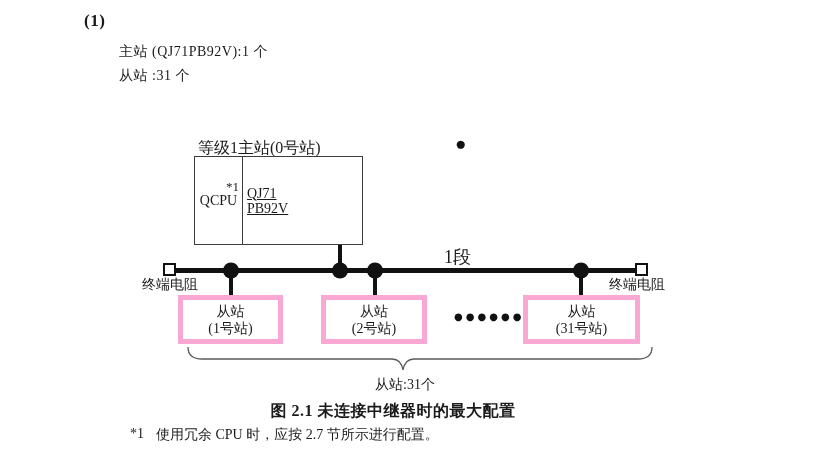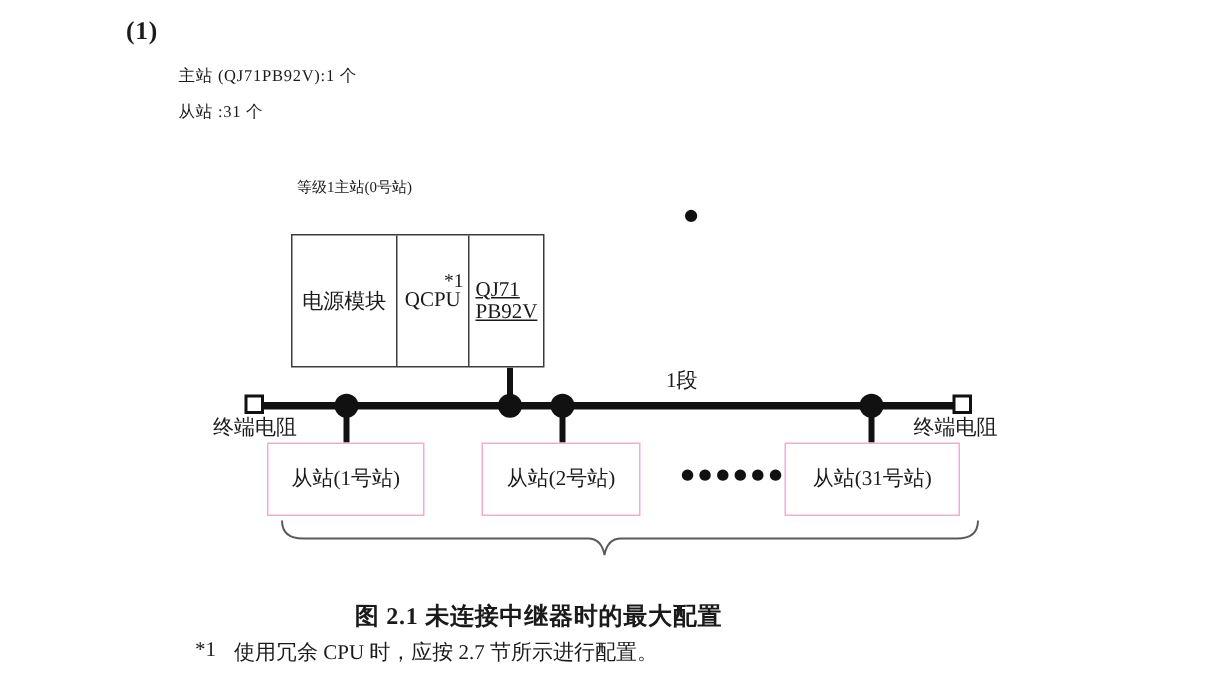--- a/index.html
+++ b/index.html
@@ -2,53 +2,53 @@
 <html><head>
 <meta charset="utf-8">
 <style>
   html,body{margin:0;padding:0;background:#ffffff;}
   .page{
     position:relative;width:821px;height:457px;background:#ffffff;overflow:hidden;
     font-family:"Liberation Serif","DejaVu Serif",serif;color:#1a1a1a;
   }
   .abs{position:absolute;}
   .heading{left:84px;top:11px;font-size:17px;font-weight:bold;display:flex;gap:9px;white-space:nowrap;letter-spacing:0.5px;}
-  .spec{left:119px;font-size:11px;white-space:nowrap;letter-spacing:0.5px;}
+  .spec{left:119px;font-size:14px;white-space:nowrap;letter-spacing:0.5px;}
   .spec1{top:43px;}
   .spec2{top:67px;}
-  .master-label{left:198px;top:118px;font-size:10px;white-space:nowrap;}
+  .master-label{left:198px;top:138px;font-size:16px;white-space:nowrap;}
   .master-box{
     left:194px;top:156px;width:169px;height:89px;
     border:1px solid #3c3c3c;display:flex;box-sizing:border-box;background:#fff;
   }
   .cell{position:relative;display:flex;align-items:center;justify-content:center;
     font-size:14px;box-sizing:border-box;}
   .cell1{width:70px;border-right:1px solid #3c3c3c;}
   .cell2{width:48px;border-right:1px solid #3c3c3c;}
   .cell3{width:49px;justify-content:flex-start;padding-left:4px;}
   .fnref{position:absolute;top:23px;right:3px;font-size:13px;line-height:1;}
   .two-line{line-height:15px;text-decoration:underline;}
   .legend{left:455px;top:136px;display:flex;align-items:center;gap:8px;font-size:14px;white-space:nowrap;}
   .legend-dot{font-size:19px;line-height:16px;color:#111;}
-  .seg-label{left:444px;top:245px;font-size:14px;white-space:nowrap;}
+  .seg-label{left:444px;top:245px;font-size:18px;white-space:nowrap;}
   .term-label{font-size:14px;white-space:nowrap;}
   .term-left{left:142px;top:276px;}
   .term-right{left:609px;top:276px;}
   .slave-box{
-    top:295px;height:49px;border:1px solid #f9a8d4;background:#fff;box-sizing:border-box;
-    display:flex;align-items:center;justify-content:center;
+    top:295px;height:49px;border:5px solid #f9a8d4;background:#fff;box-sizing:border-box;
+    display:flex;flex-direction:column;align-items:center;justify-content:center;
     font-size:14px;line-height:17px;text-align:center;
   }
   .slave1{left:178px;width:105px;}
   .slave2{left:321px;width:106px;}
   .slave3{left:523px;width:117px;}
   .ellipsis{left:454px;top:311px;font-size:10px;letter-spacing:3px;color:#111;white-space:nowrap;
     font-family:"DejaVu Sans",sans-serif;}
   .brace-label{left:330px;top:376px;width:150px;text-align:center;font-size:14px;white-space:nowrap;}
-  .caption{left:109px;top:401px;width:500px;text-align:center;font-size:16px;font-weight:bold;white-space:nowrap;letter-spacing:0.5px;}
+  .caption{left:143px;top:401px;width:500px;text-align:center;font-size:16px;font-weight:bold;white-space:nowrap;letter-spacing:0.5px;}
   .footnote{left:130px;top:426px;font-size:14px;display:flex;gap:12px;white-space:nowrap;}
   svg.wires{position:absolute;left:0;top:0;pointer-events:none;}
 </style>
 </head>
 <body>
 
 <div class="page">
 
   <svg class="wires" width="821" height="457" viewBox="0 0 821 457">
 
@@ -76,23 +76,20 @@
   </div>
   <div class="abs spec spec1">主站 (QJ71PB92V):1 个</div>
   <div class="abs spec spec2">从站 :31 个</div>
 
   <div class="abs legend">
     <span class="legend-dot">●</span>
   </div>
 
   <div class="abs master-label">等级1主站(0号站)</div>
   <div class="abs master-box">
-    <div class="cell cell1">
-      <span>电源模块</span>
-    </div>
     <div class="cell cell2">
       <span class="fnref">*1</span>
       <span>QCPU</span>
     </div>
     <div class="cell cell3">
       <span class="two-line">
         <span>QJ71</span><br>
         <span>PB92V</span>
       </span>
     </div>
@@ -109,19 +106,20 @@
   <div class="abs slave-box slave2">
     <span>从站</span>
     <span>(2号站)</span>
   </div>
   <div class="abs slave-box slave3">
     <span>从站</span>
     <span>(31号站)</span>
   </div>
   <div class="abs ellipsis">●●●●●●</div>
 
+  <div class="abs brace-label">从站:31个</div>
   <div class="abs caption">图 2.1 未连接中继器时的最大配置</div>
   <div class="abs footnote">
     <span>*1</span>
     <span>使用冗余 CPU 时，应按 2.7 节所示进行配置。</span>
   </div>
 
 </div>
 
 </body></html>

